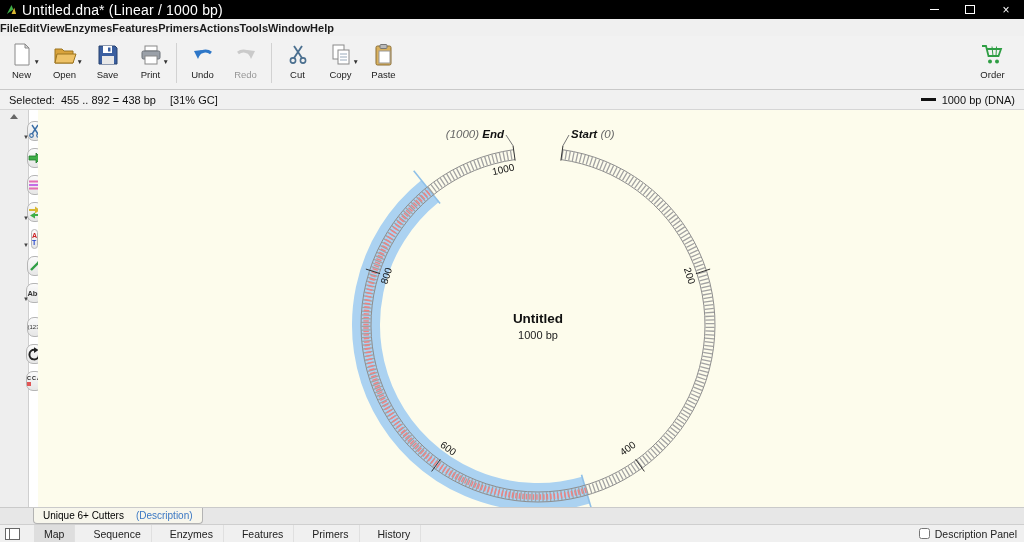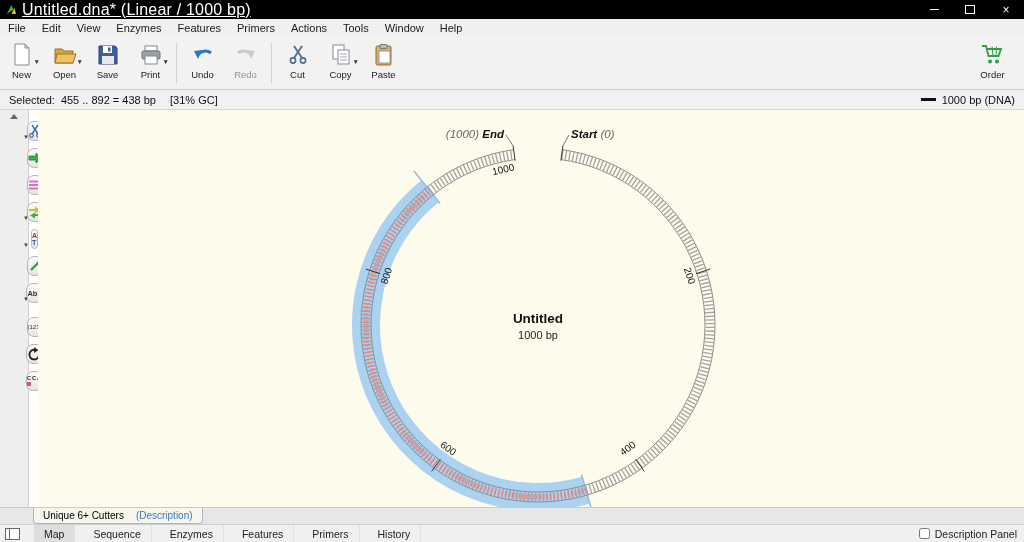--- a/index.html
+++ b/index.html
@@ -5,30 +5,30 @@
   html,body{margin:0;padding:0;}
   body{
     width:1024px;height:542px;position:relative;overflow:hidden;
     font-family:"Liberation Sans",sans-serif;background:#fff;
     -webkit-font-smoothing:antialiased;
   }
   
   .titlebar{position:absolute;left:0;top:0;width:1024px;height:19px;background:#000;color:#fff;
     display:flex;align-items:center;}
   .app-icon{width:11px;height:11px;margin:0 5px 0 6px;}
-  .title-text{font-size:16px;letter-spacing:.2px;text-decoration:underline;}
+  .title-text{font-size:14px;letter-spacing:.2px;}
   .win-controls{margin-left:auto;display:flex;height:19px;}
   .win-btn{width:36px;height:19px;display:flex;align-items:center;justify-content:center;cursor:default;}
   .glyph-min{width:9px;height:1px;background:#fff;}
   .glyph-max{width:8px;height:7px;border:1px solid #fff;}
   .glyph-close{font-size:12px;line-height:1;color:#fff;}
   
   .menubar{position:absolute;left:0;top:19px;width:1024px;height:17px;background:#f0f0f0;
     display:flex;align-items:center;font-size:11px;color:#1a1a1a;border-bottom:1px solid #e3e3e3;}
-  .menu-item{padding:0 8px;height:17px;display:flex;align-items:center;}
+  .menu-item{padding:0 0;height:17px;display:flex;align-items:center;font-weight:bold;}
   
   .toolbar{position:absolute;left:0;top:36px;width:1024px;height:54px;background:#f2f2f2;
     border-bottom:1px solid #c9c9c9;display:flex;align-items:flex-start;padding-top:5px;box-sizing:border-box;}
   .tbtn{position:relative;display:flex;flex-direction:column;align-items:center;width:43px;
     font-size:9.5px;color:#222;padding-top:1px;}
   .tbtn .ic{height:25px;display:flex;align-items:center;justify-content:center;}
   .tbtn .lbl{margin-top:2px;}
   .tbtn.disabled{opacity:.45;}
   .caret{position:absolute;right:3px;top:17px;font-size:6.5px;color:#333;}
   .tsep{width:1px;height:40px;background:#d2d2d2;margin:2px 4px 0 4px;}

